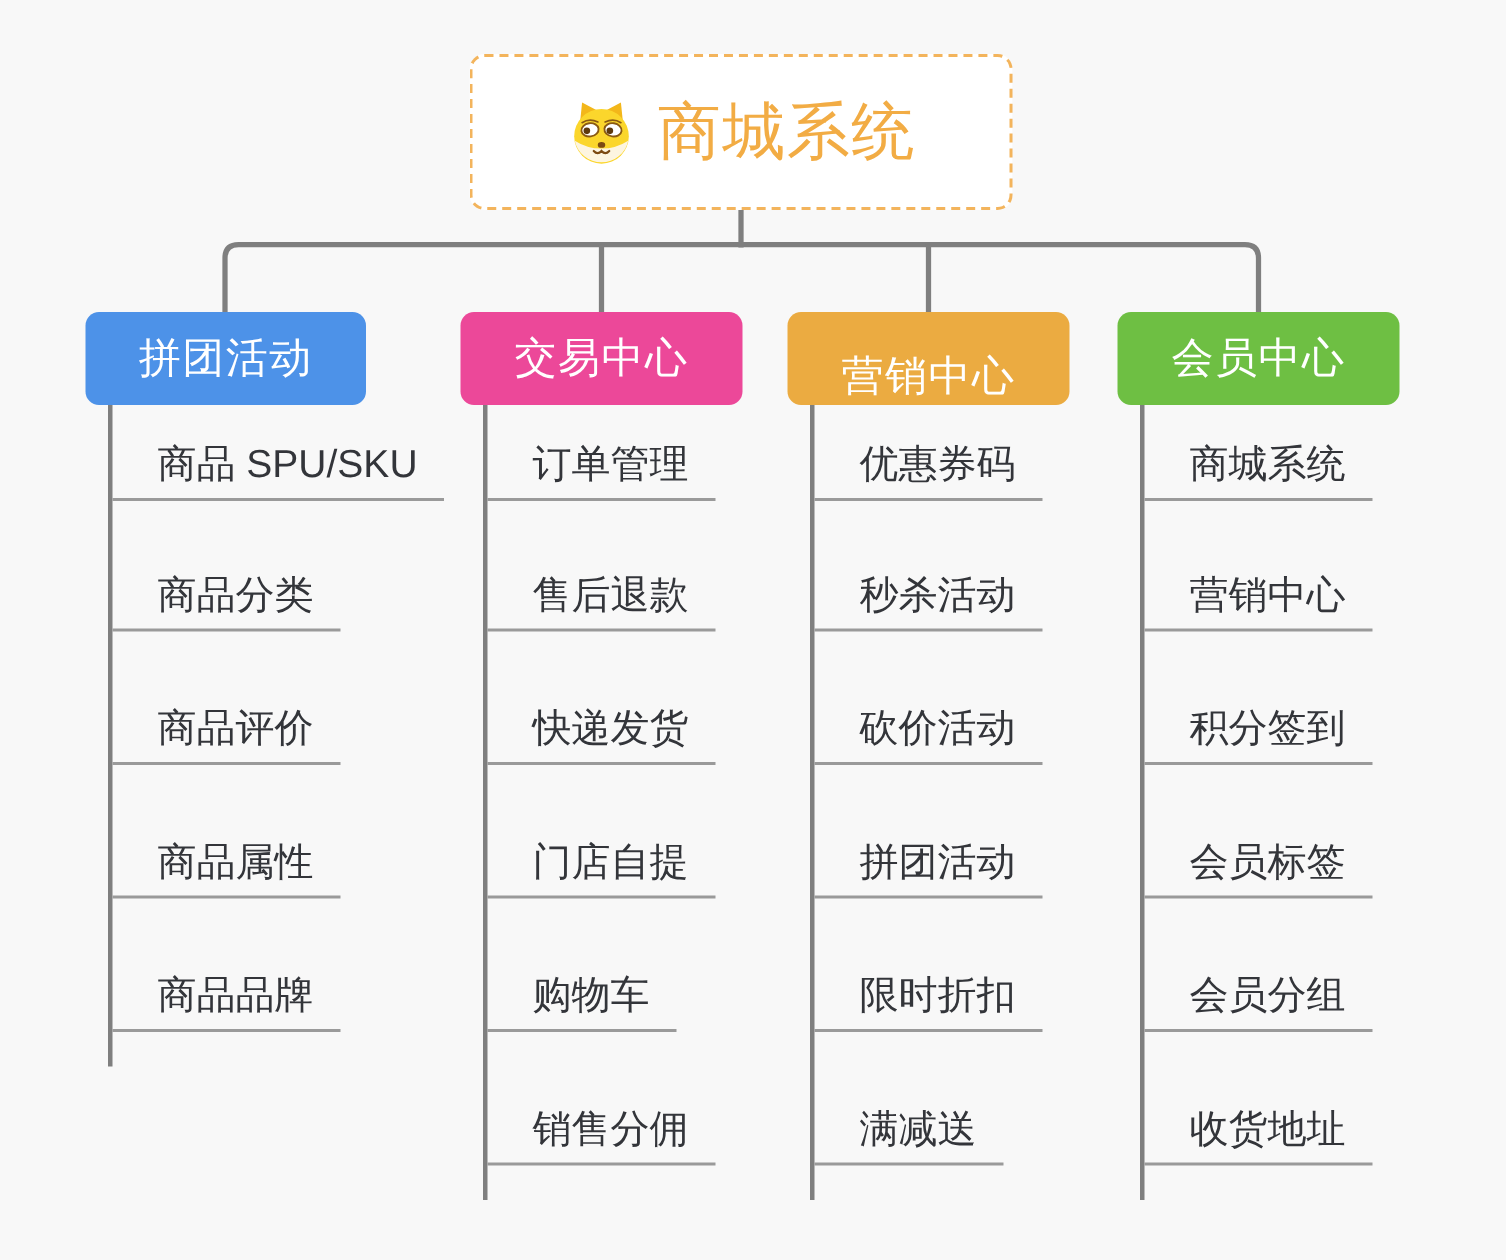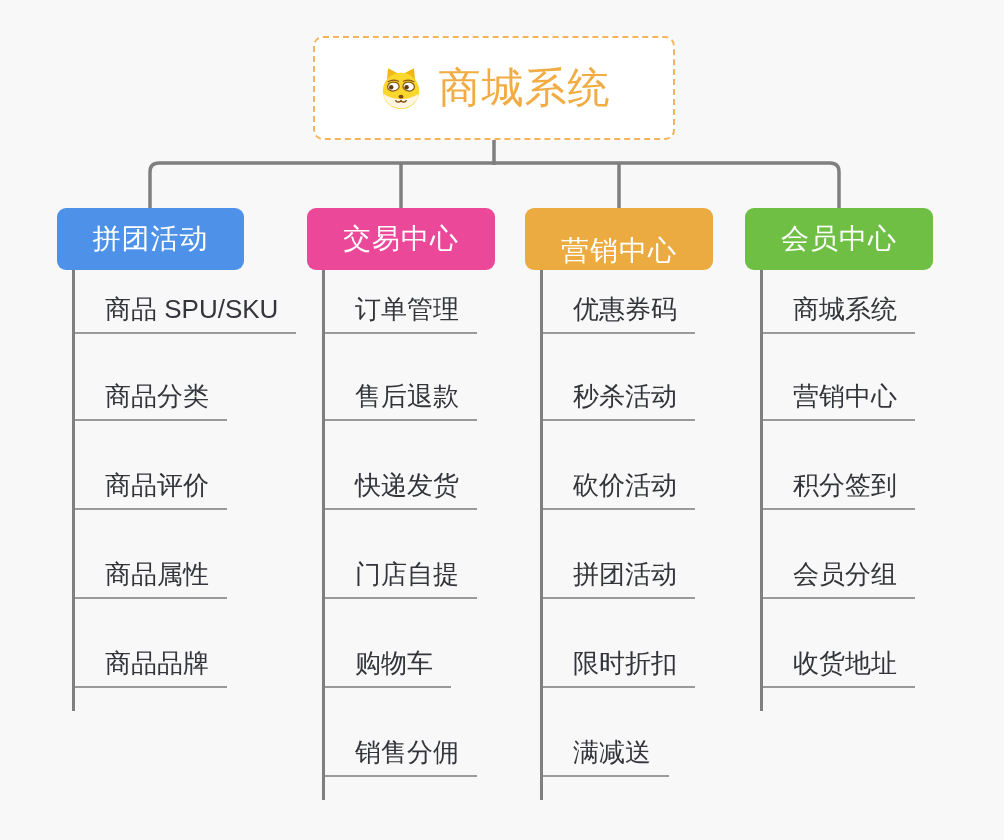--- a/index.html
+++ b/index.html
@@ -191,20 +191,23 @@
         <li>
           <span class="leaf">商城系统</span>
         </li>
         <li>
           <span class="leaf">营销中心</span>
         </li>
         <li>
           <span class="leaf">积分签到</span>
         </li>
         <li>
+          <span class="leaf">会员标签</span>
+        </li>
+        <li>
           <span class="leaf">会员分组</span>
         </li>
         <li>
           <span class="leaf">收货地址</span>
         </li>
       </ul>
     </div>
 
 </div>
 

